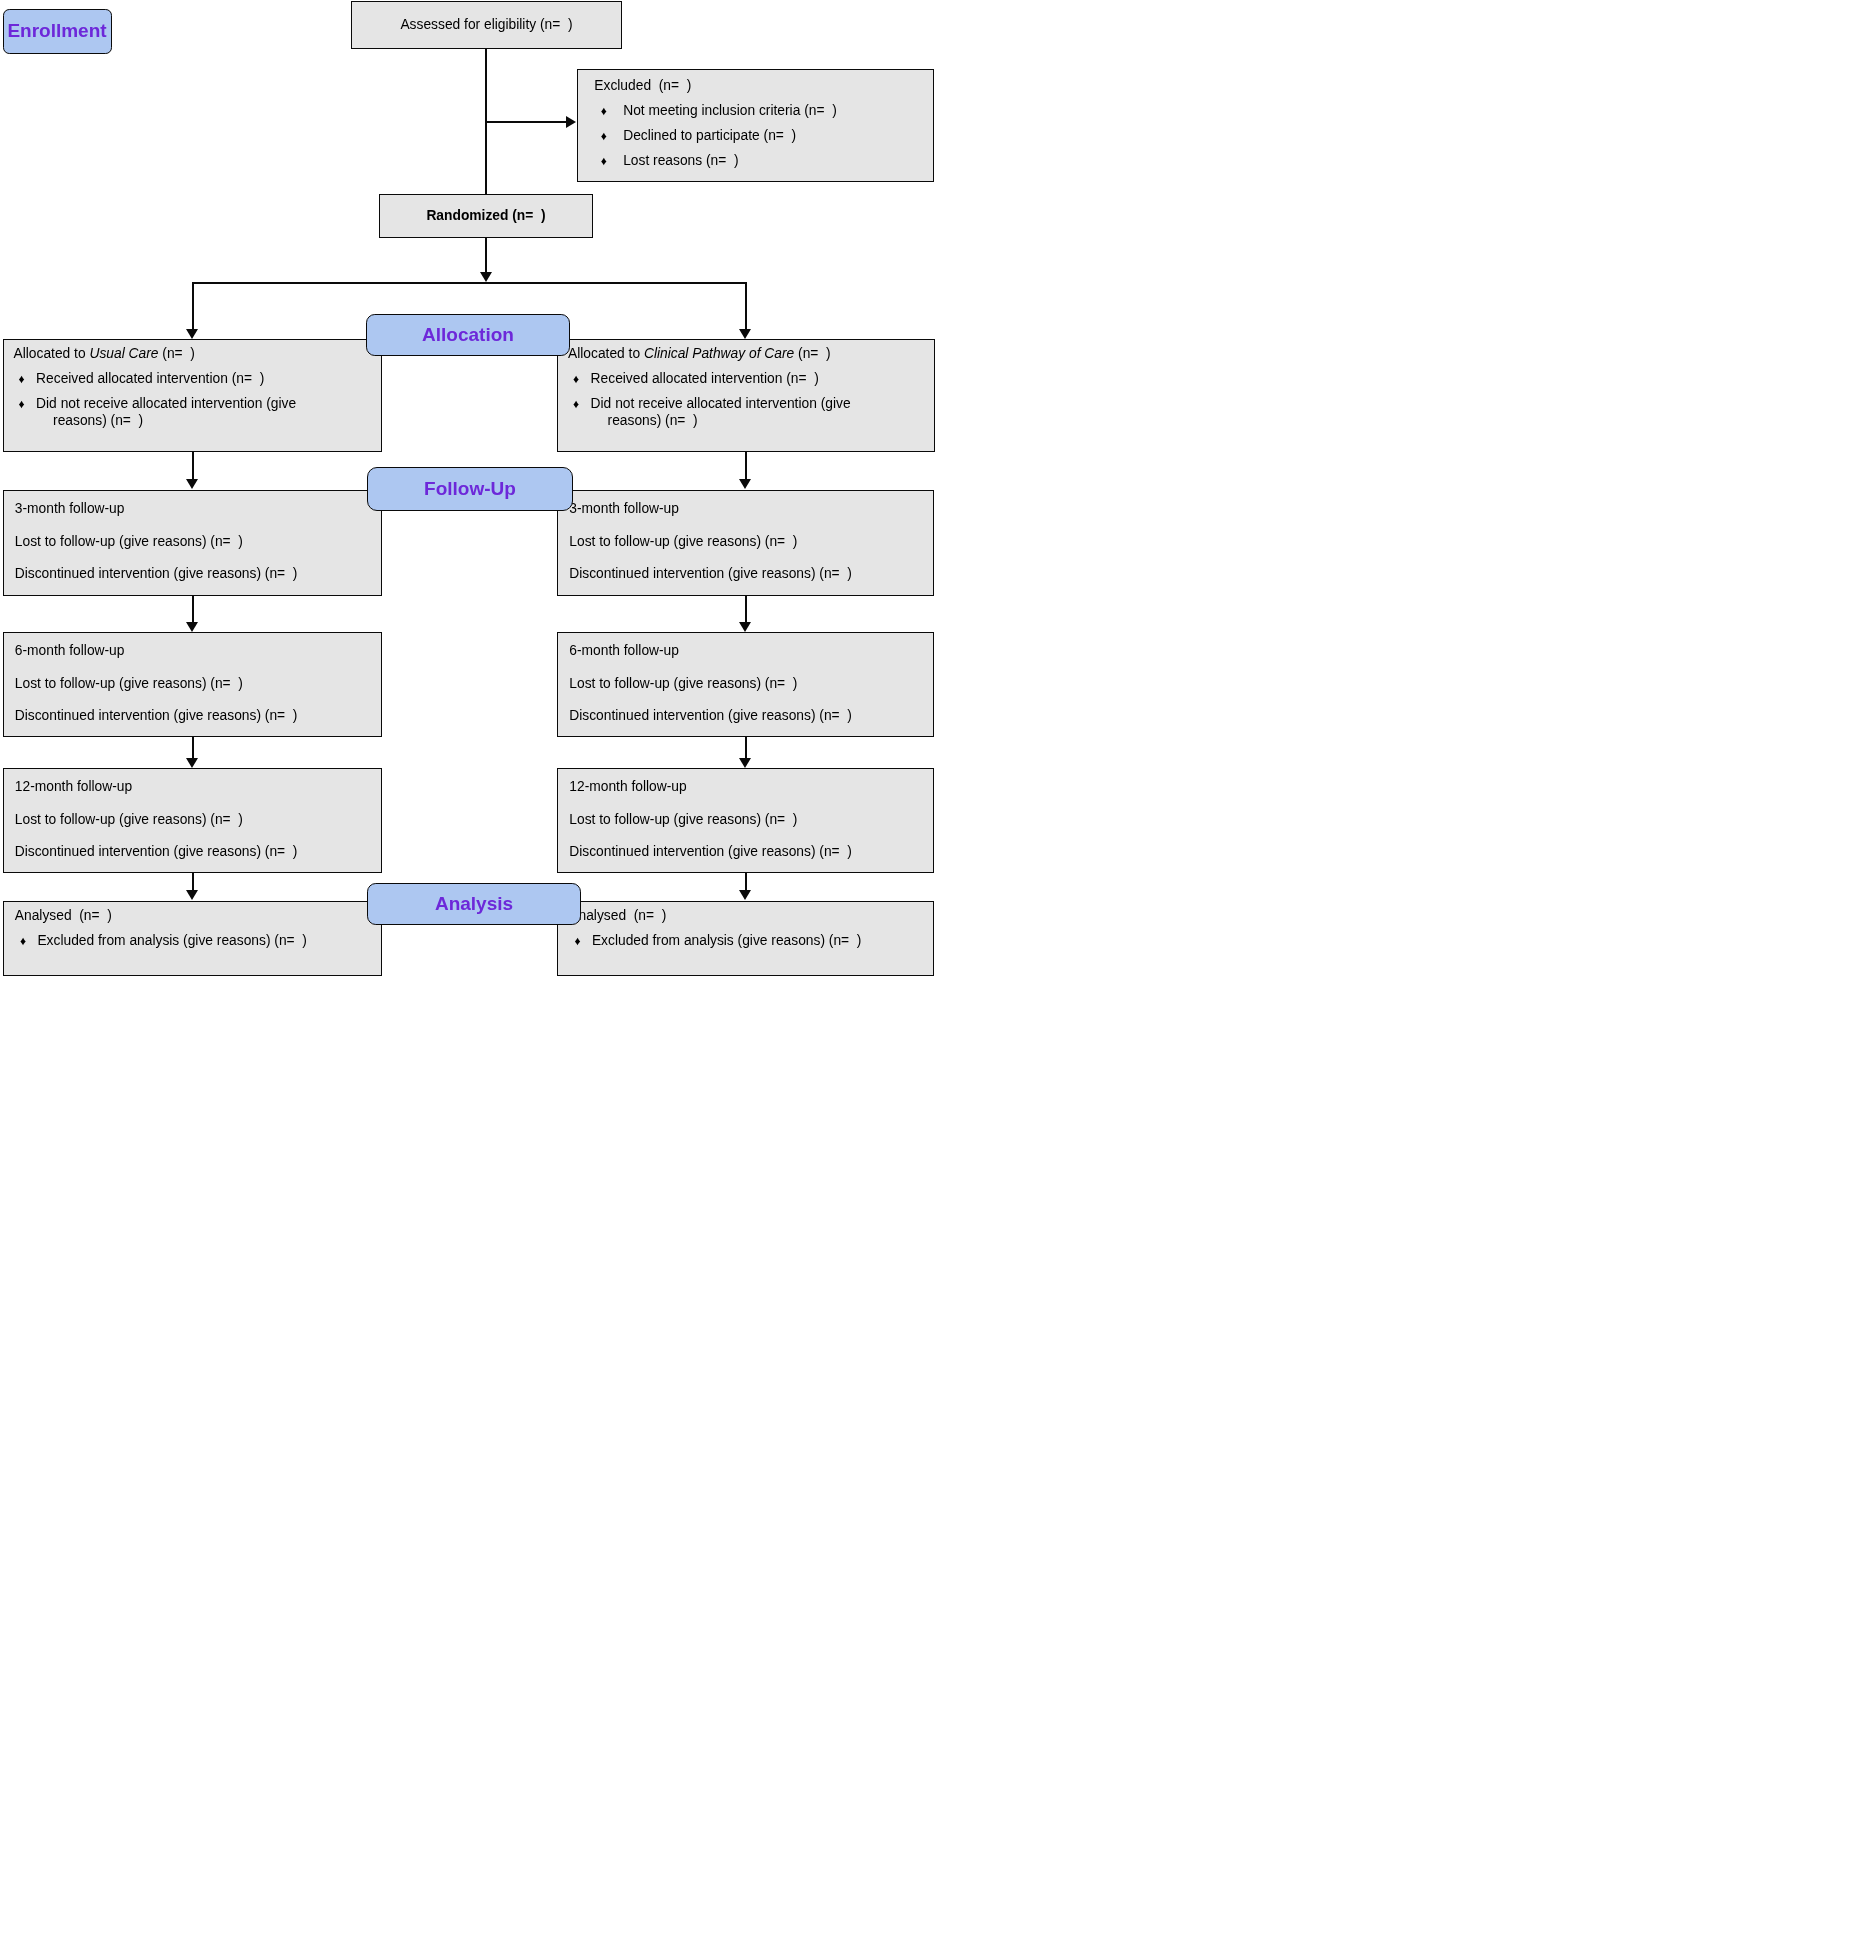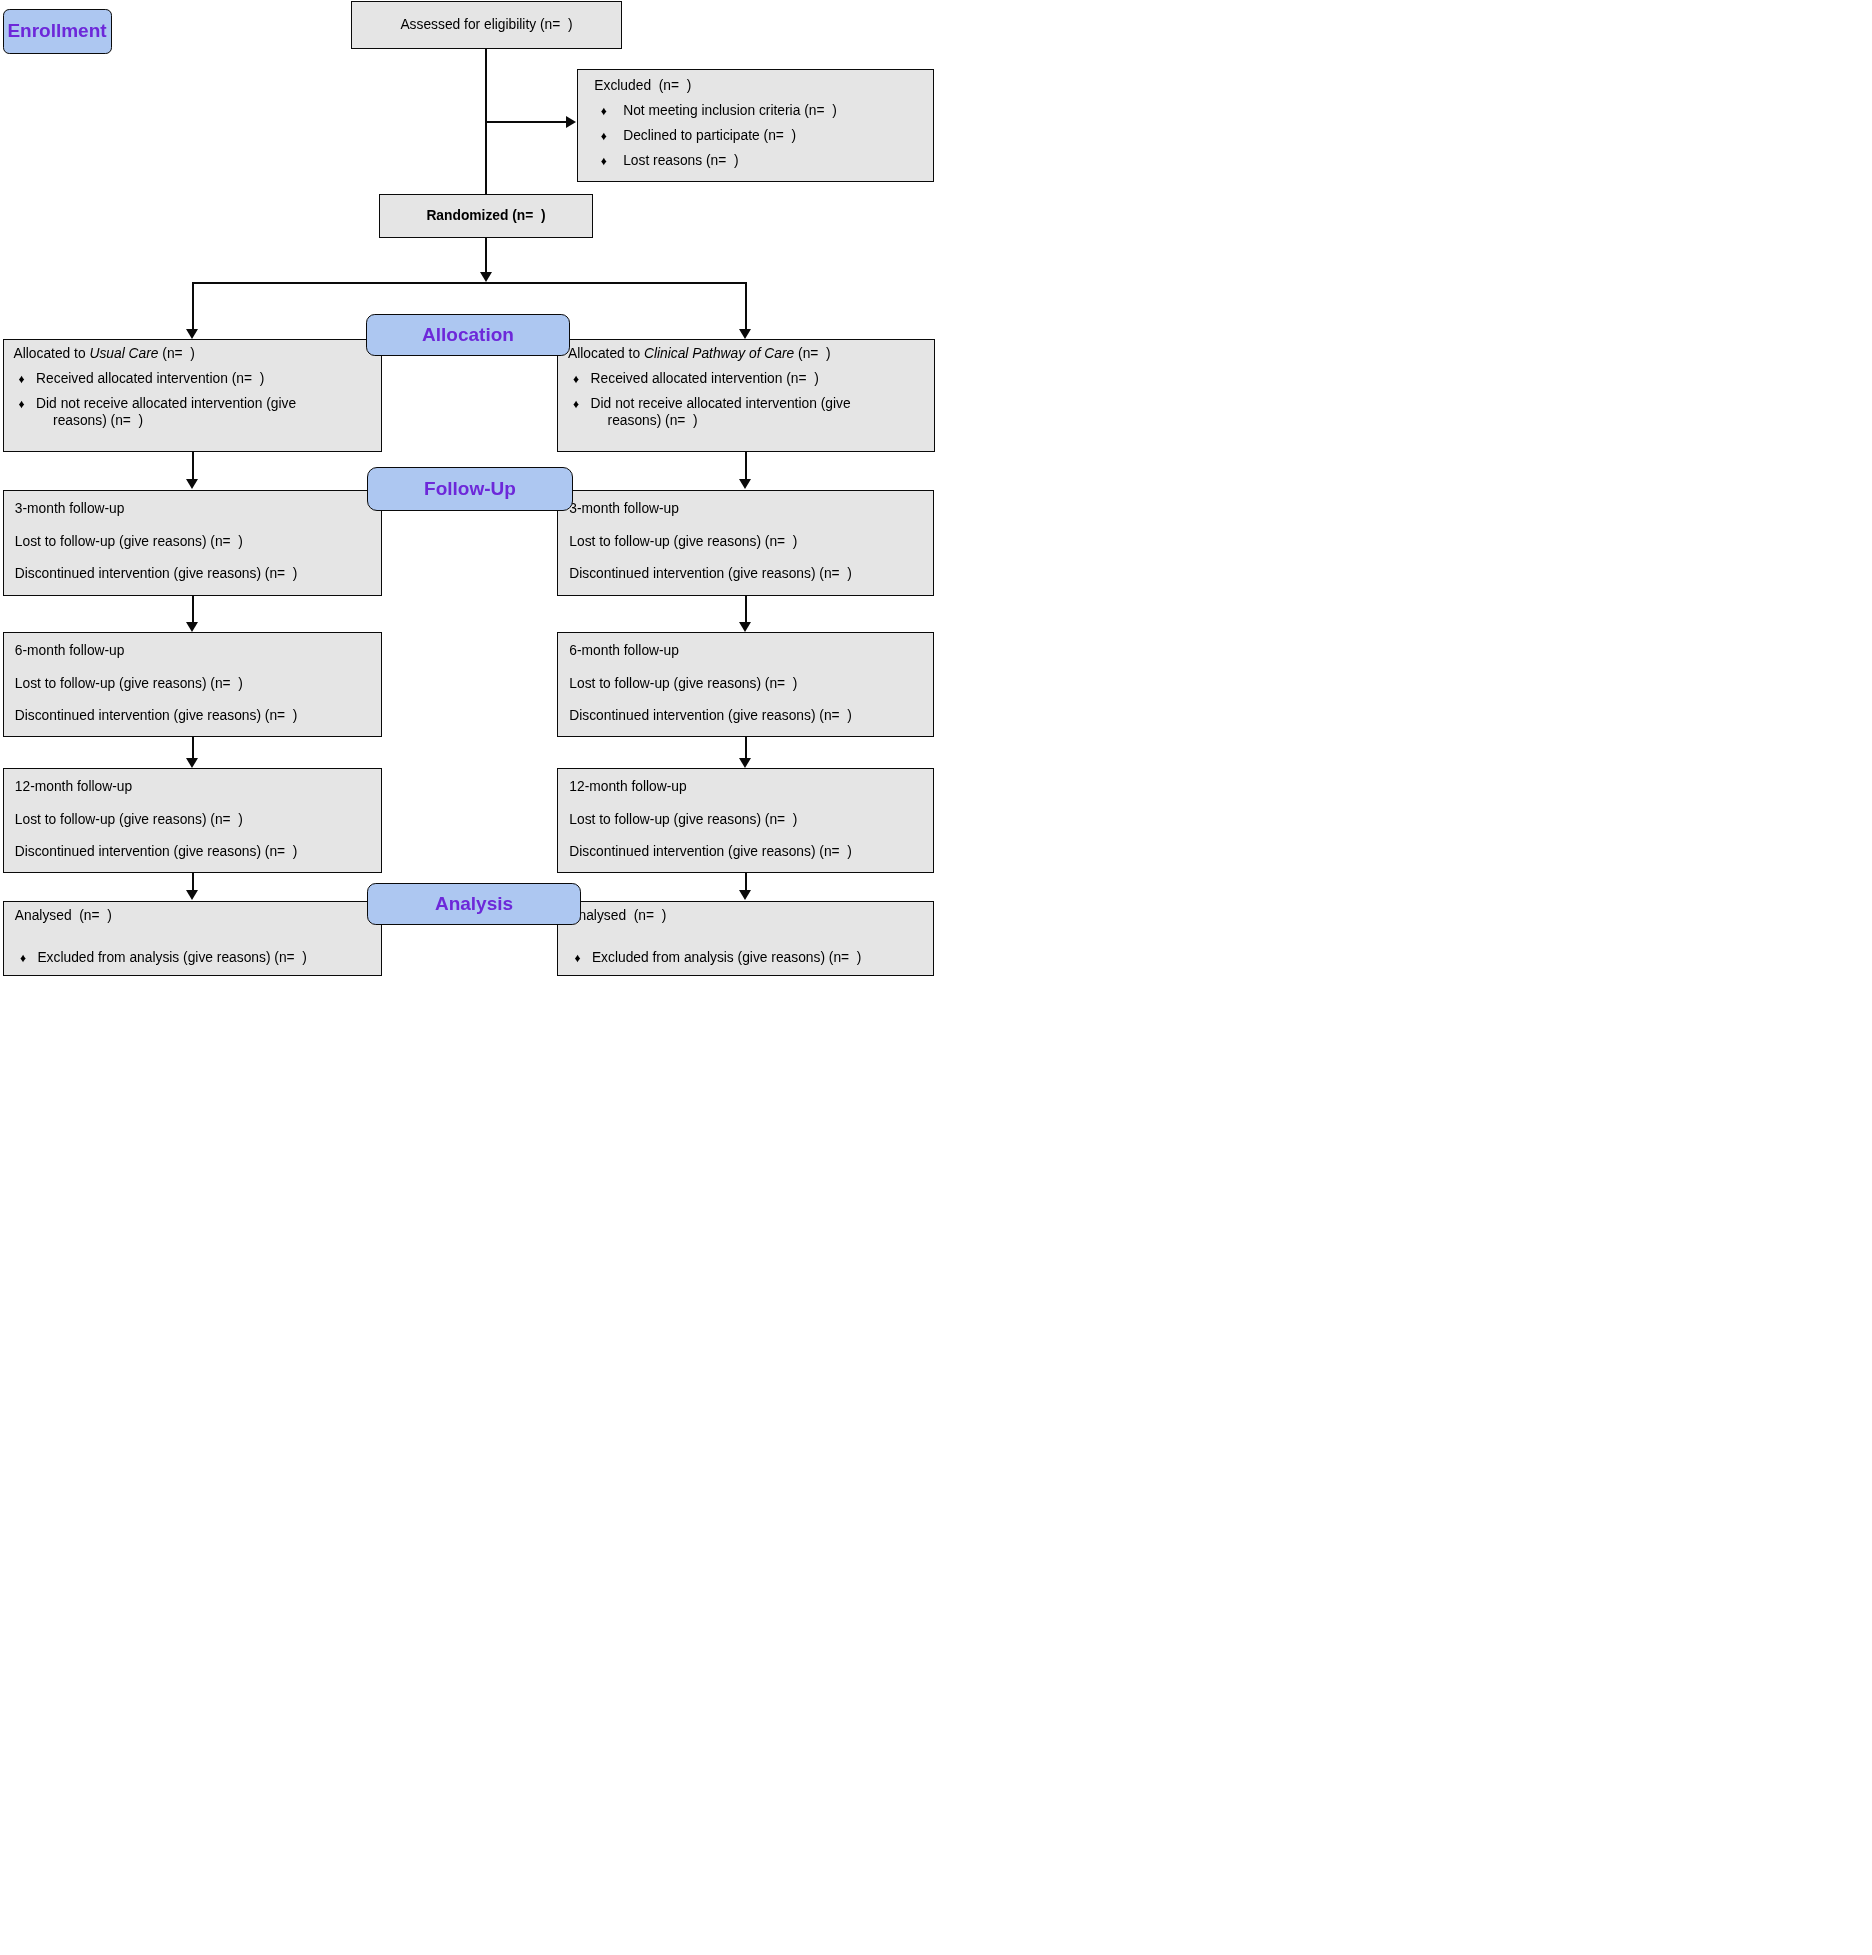--- a/index.html
+++ b/index.html
@@ -60,21 +60,21 @@
   .bline{display:flex;align-items:flex-start;}
   .bullet{flex:0 0 11.3px;margin-right:13.8px;font-size:12px;line-height:16.3px;text-align:center;}
   .alloc-pad{padding:6.3px 6.3px 0 10px;}
   .alloc-pad .title{margin-bottom:8.8px;}
   .alloc-pad .bline{padding-left:2.5px;margin-bottom:8.8px;}
   .alloc-pad .bullet{flex:0 0 11.3px;margin-right:8.8px;}
   .wrap-indent{display:inline-block;margin-left:17px;}
   .fu-pad{padding:10px 6.3px 0 11.3px;}
   .fu-pad .line{margin-bottom:16.3px;}
   .an-pad{padding:6.3px 6.3px 0 11.3px;}
-  .an-pad .title{margin-bottom:25px;}
+  .an-pad .title{margin-bottom:8px;}
   .an-pad .bline{padding-left:2.5px;}
   .an-pad .bullet{flex:0 0 11.3px;margin-right:8.8px;}
 </style>
 </head>
 <body>
 
 <div class="canvas">
 
   <div class="vline" style="left:485px;top:49px;height:145px;"></div>
   <div class="hline" style="left:486px;top:121px;width:80px;"></div>

